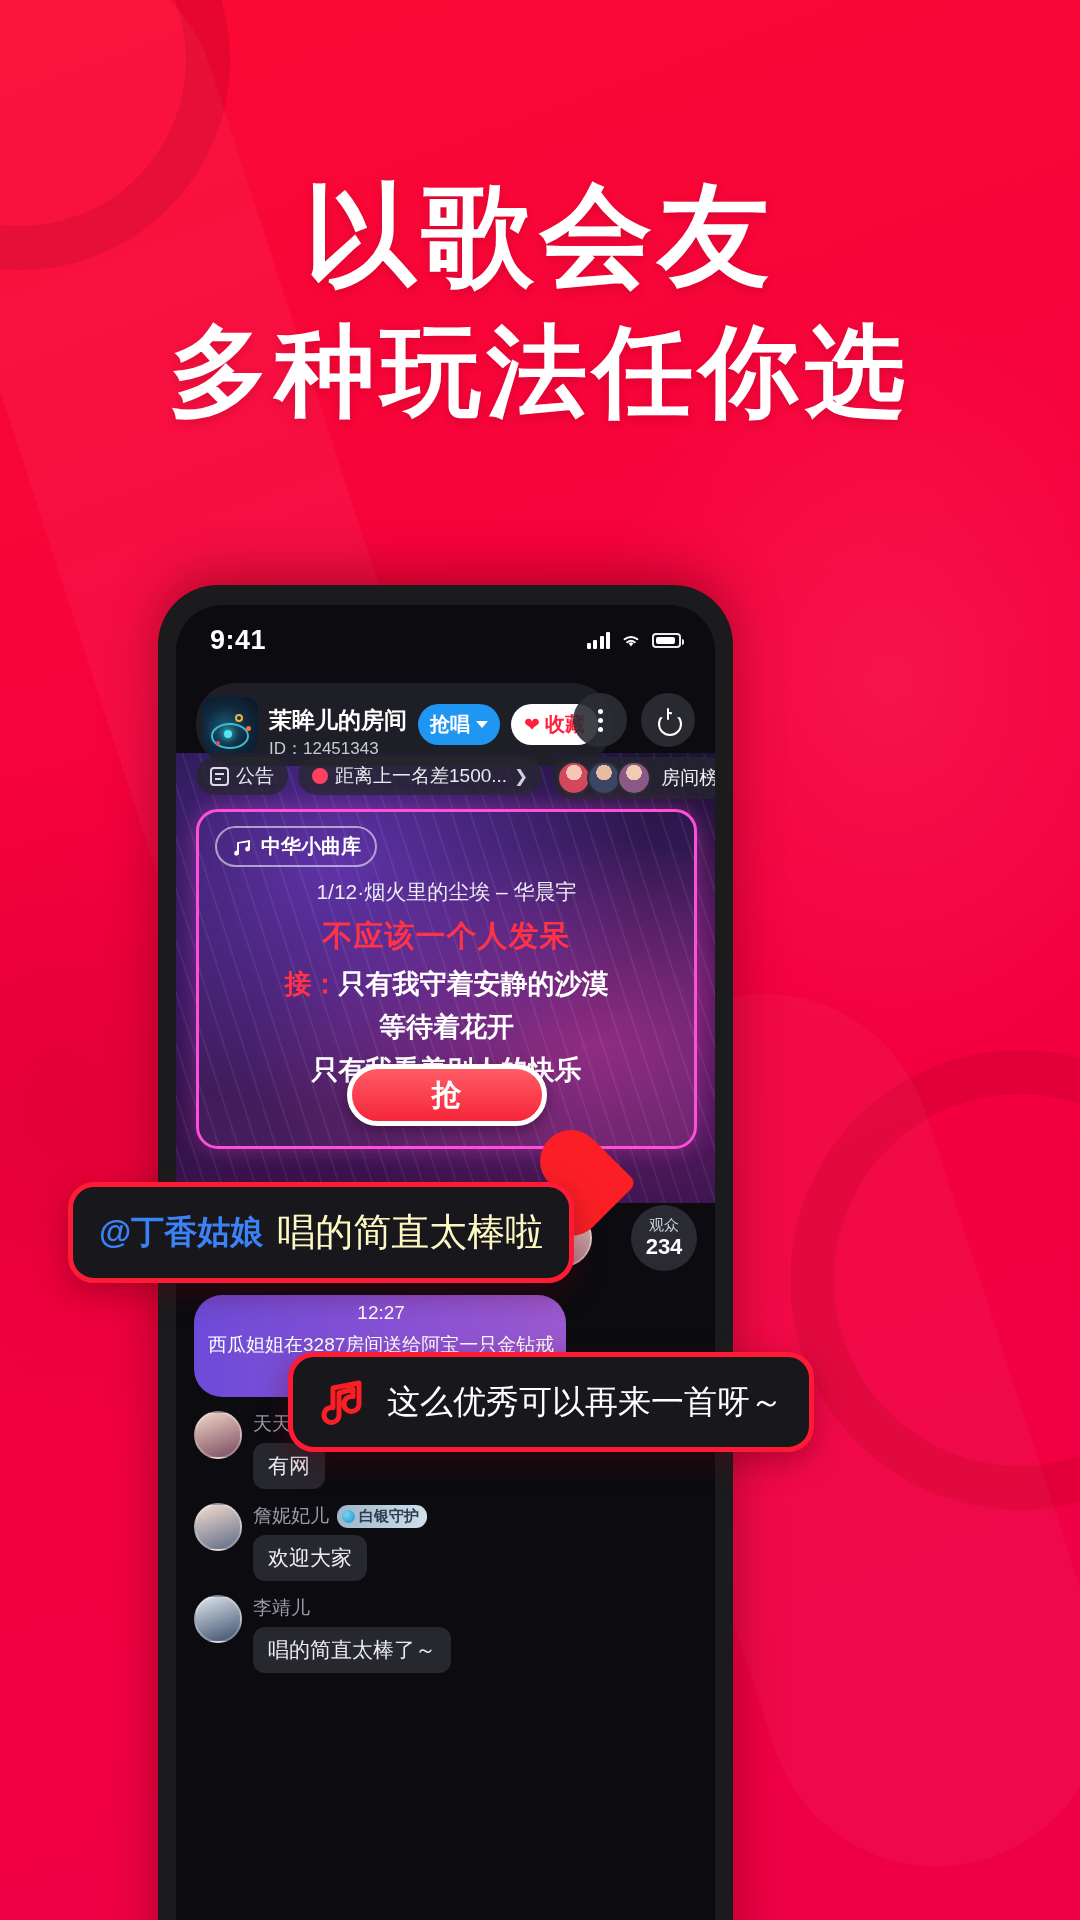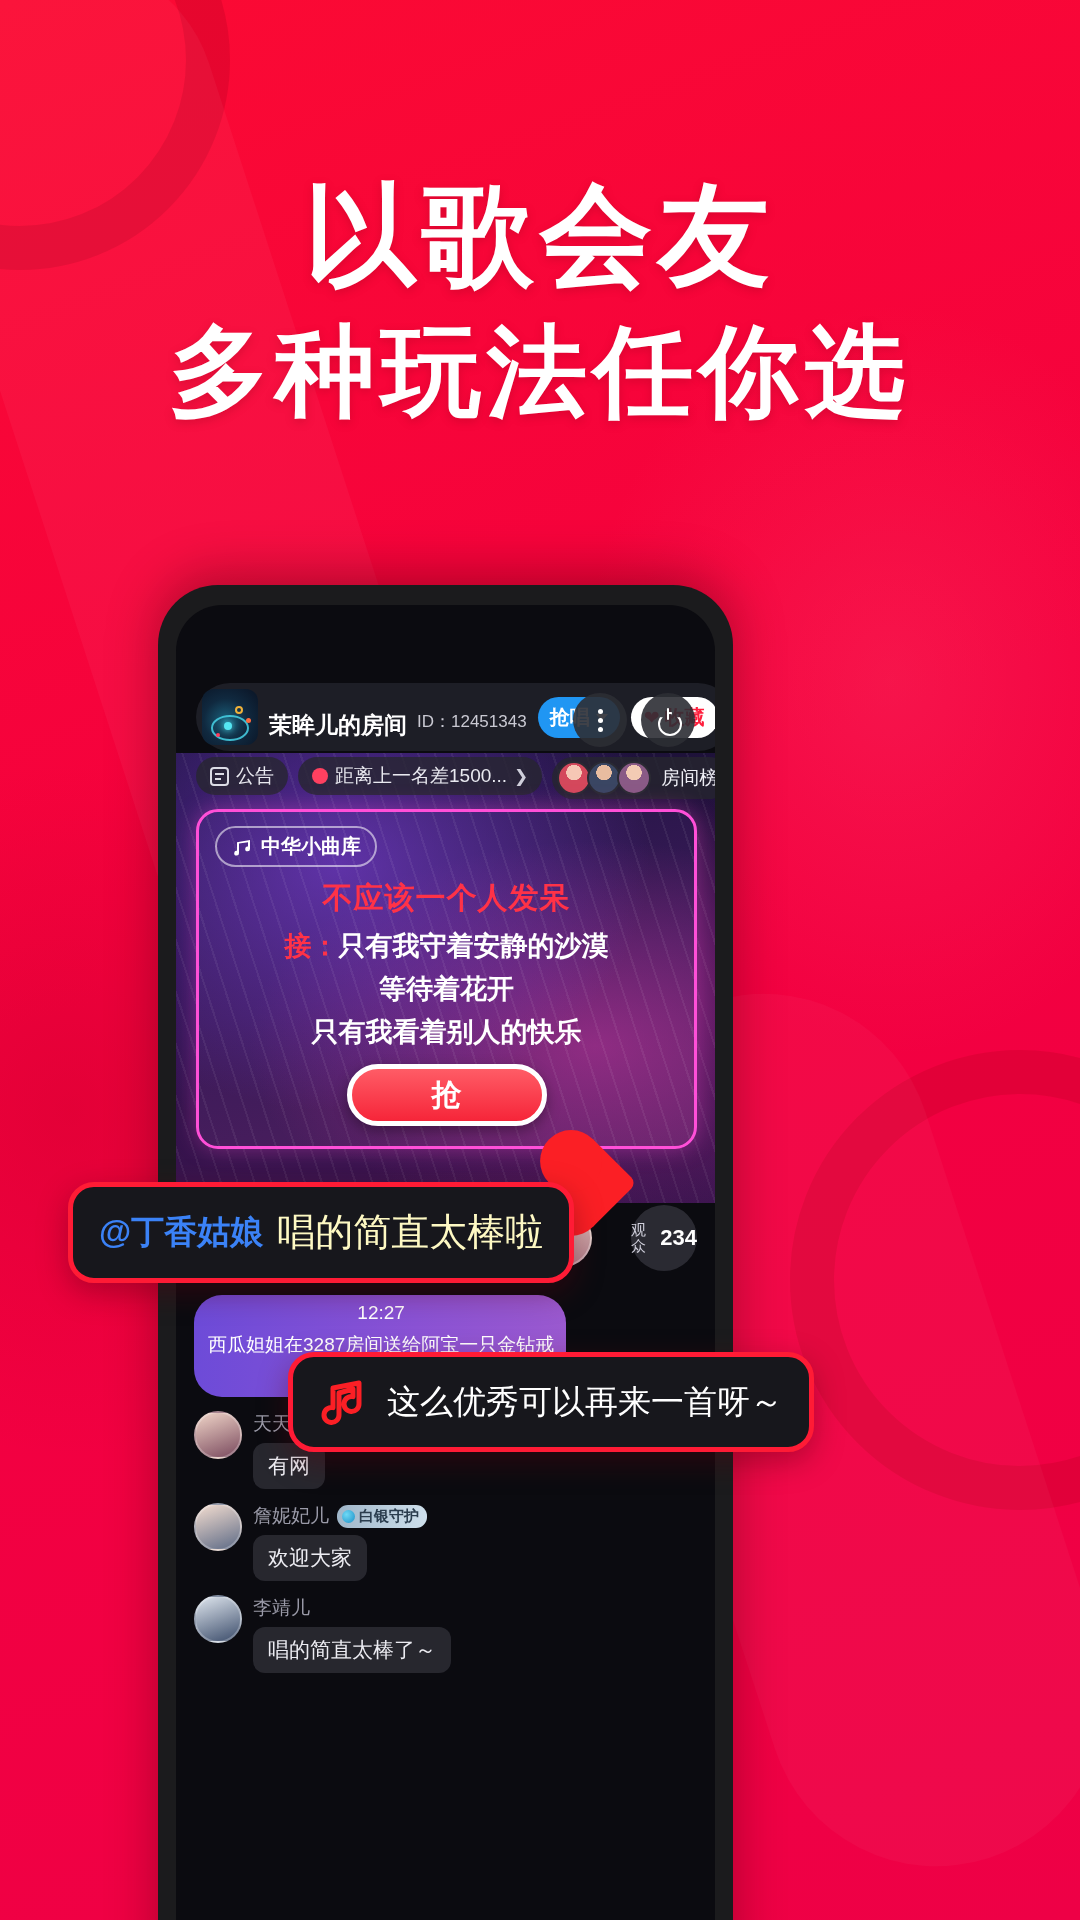--- a/index.html
+++ b/index.html
@@ -103,21 +103,21 @@
     position:relative; overflow:hidden;
   }
   #room-avatar:before{content:'';position:absolute;left:9px;top:26px;width:34px;height:22px;
     border:2px solid rgba(70,210,230,.85);border-radius:50%;}
   #room-avatar:after{content:'';position:absolute;left:22px;top:33px;width:8px;height:8px;
     border-radius:50%;background:#55e6f2;box-shadow:0 0 7px #55e6f2;}
   .ra-dot{position:absolute;border-radius:50%;}
   #rad1{left:33px;top:17px;width:8px;height:8px;border:2px solid #f0b23a;}
   #rad2{left:44px;top:29px;width:5px;height:5px;background:#ff6a3d;}
   #rad3{left:14px;top:44px;width:4px;height:4px;background:#ff3b5c;}
-  #room-meta { display:flex; flex-direction:row; gap:10px;margin-top:16px; }
+  #room-meta { display:flex; flex-direction:column; gap:1px;margin-top:16px; }
   #room-name { color:#fff; font-size:23px; font-weight:bold; white-space:nowrap; }
   #room-id { color:#c9c9d2; font-size:17px; white-space:nowrap; }
   #btn-grab-sing {
     background:#2096f3; color:#fff; font-size:20px; font-weight:bold;
     border-radius:30px; padding:7px 12px; display:flex; align-items:center; gap:6px;
     white-space:nowrap;
   }
   .caret-down { width:0;height:0;border-left:6px solid transparent;
                 border-right:6px solid transparent;border-top:7px solid #fff; }
   #btn-fav {
@@ -197,21 +197,21 @@
 
   
   #aud-row {
     position:absolute; left:18px; right:18px; top:600px; z-index:4;
     display:flex; align-items:center; gap:10px;
   }
   .aud-av { width:58px;height:58px;border-radius:50%;border:2px solid rgba(255,255,255,.35);
             flex:none; background-size:cover; background-position:center; }
   #viewers {
     margin-left:auto; width:66px;height:66px;border-radius:50%;
-    background:rgba(48,48,56,0.85); display:flex; 
+    background:rgba(48,48,56,0.85); display:flex; flex-direction:column;
     align-items:center; justify-content:center; flex:none;
   }
   #viewers .t { color:#cfcfdb; font-size:15px; line-height:1.1; }
   #viewers .n { color:#fff; font-size:22px; font-weight:bold; line-height:1.15; }
 
   
   #chat { position:absolute; left:18px; right:18px; top:690px; bottom:0; z-index:4; }
   #gift-banner {
     display:inline-flex; align-items:center; gap:8px;
     background:linear-gradient(90deg,#6d4bd8 0%,#8a52d4 60%,#9a59cf 100%);
@@ -279,20 +279,39 @@
 <div id="headline">
   <div class="hl-line" id="hl1">以歌会友</div>
   <div class="hl-line" id="hl2">多种玩法任你选</div>
 </div>
 
 <div id="phone">
   <div id="screen">
 
     <div id="stage"></div>
 
+    <div id="statusbar">
+      <div id="clock">9:41</div>
+      <div id="status-icons">
+        <span class="bars">
+            <i></i>
+            <i></i>
+            <i></i>
+            <i></i>
+          </span>
+        <svg width="24" height="18" viewBox="0 0 24 18">
+          <path d="M12 15.4l2.4-3.1a3.8 3.8 0 0 0-4.8 0z" fill="#fff"></path>
+          <path d="M5.6 8.2a10 10 0 0 1 12.8 0" stroke="#fff" stroke-width="2" fill="none" stroke-linecap="round"></path>
+          <path d="M8.2 11.2a6.2 6.2 0 0 1 7.6 0" stroke="#fff" stroke-width="2" fill="none" stroke-linecap="round"></path>
+        </svg>
+        <span class="batt">
+            <i></i>
+          </span>
+      </div>
+    </div>
 
     <div id="room-header">
       <div id="room-pill">
         <div id="room-avatar">
           <span class="ra-dot" id="rad1"></span>
           <span class="ra-dot" id="rad2"></span>
           <span class="ra-dot" id="rad3"></span>
         </div>
         <div id="room-meta">
           <div id="room-name">茉眸儿的房间</div>
@@ -342,20 +361,21 @@
     </div>
 
     <div id="kcard">
       <div id="lib-badge">
         <svg width="22" height="20" viewBox="0 0 22 20">
           <path d="M8 16.2a2.4 2.4 0 1 1-2-2.36V5.2L19 3v8.9a2.4 2.4 0 1 1-2-2.36V5.3L8 6.6z" fill="#fff"></path>
         </svg>
         <span>中华小曲库</span>
       </div>
       <div id="kc-body">
+        <div id="song-line">1/12·烟火里的尘埃 – 华晨宇</div>
         <div id="lyric-hl">不应该一个人发呆</div>
         <div id="lyric-2">
           <span class="pfx">接：</span><span>只有我守着安静的沙漠</span>
         </div>
         <div id="lyric-3">等待着花开</div>
         <div id="lyric-4">只有我看着别人的快乐</div>
       </div>
       <div id="btn-grab">抢</div>
     </div>
 

